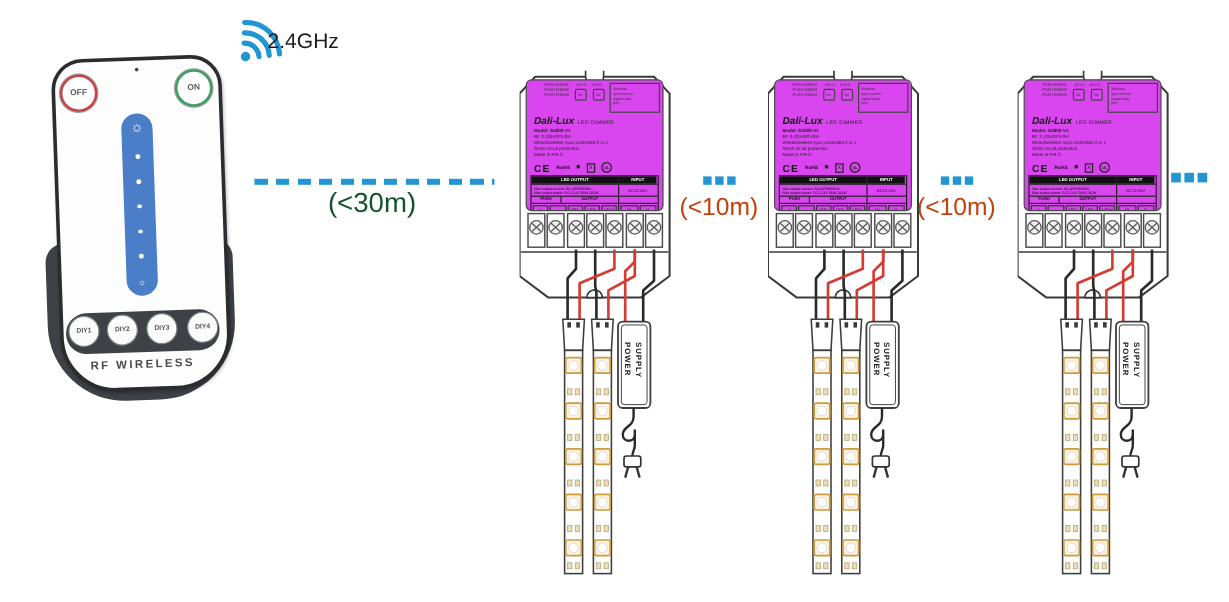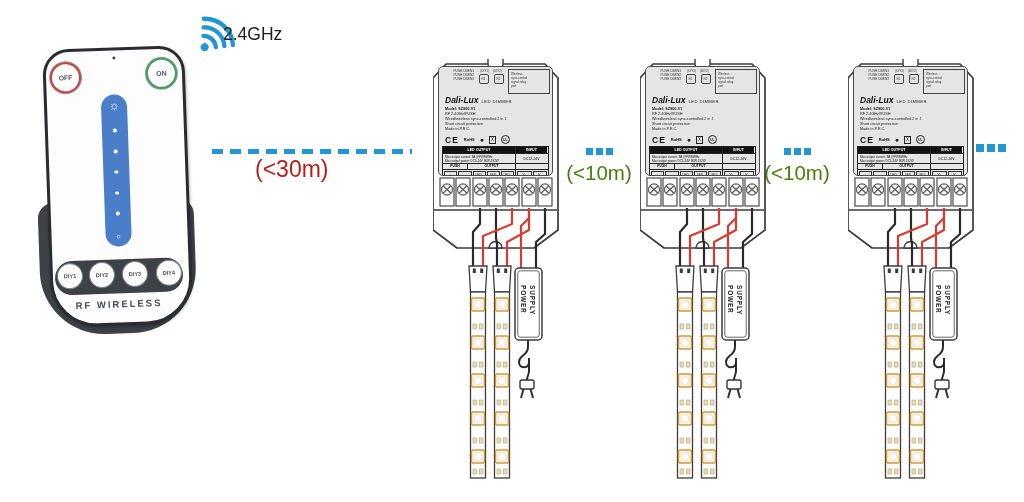--- a/index.html
+++ b/index.html
@@ -29,34 +29,34 @@
   .diy{position:absolute;top:221px;width:24px;height:24px;border-radius:50%;background:#fbfbfb;
        border:1.5px solid #7e8287;display:flex;align-items:center;justify-content:center;
        font-size:5.6px;font-weight:bold;color:#54575b;}
   .rf-label{position:absolute;left:20px;top:258px;width:130px;text-align:center;font-size:9.5px;
        font-weight:bold;letter-spacing:2px;color:#474a4f;}
 
   
   .freq{position:absolute;left:223px;top:24px;font-size:17.5px;color:#1d1d1d;}
   .dash-line{position:absolute;left:212px;top:149px;width:200px;height:5px;
        background:repeating-linear-gradient(90deg,#2196d3 0 11px,transparent 11px 18px);}
-  .range30{position:absolute;left:255px;top:156px;width:110px;
-       font-size:23px;color:#b91c1c;}
+  .range30{position:absolute;left:255px;top:156px;width:110px;text-align:center;
+       font-size:23px;color:#14532d;}
   .gap{position:absolute;top:141px;width:74px;text-align:center;}
   .dots{display:inline-flex;gap:3px;}
   .dots i{display:block;width:7px;height:7px;background:#2196d3;}
-  .gap .lbl{display:block;font-size:20.5px;color:#4d7c0f;margin-top:2px;}
+  .gap .lbl{display:block;font-size:20.5px;color:#c2410c;margin-top:2px;}
   .ellipsis{position:absolute;left:976px;top:144px;}
   .ellipsis i{width:8px;height:8px;}
 
   
   .unit{position:absolute;top:58px;width:134px;height:430px;}
   .unit svg{display:block;}
   .panel{position:absolute;left:5px;top:8px;width:115px;height:110px;border:1.2px solid #4a4a4a;
-          border-radius:5px;background:#e5e5e5;overflow:hidden;box-sizing:border-box;color:#1a1a1a;}
+          border-radius:5px;background:#d946ef;overflow:hidden;box-sizing:border-box;color:#1a1a1a;}
   .p-row1{display:flex;gap:2px;padding:2px 2px 0 2px;height:27px;box-sizing:border-box;}
   .p-left{width:33px;font-size:3.2px;line-height:4.2px;text-align:right;color:#333;}
   .p-ports{width:30px;text-align:center;}
   .p-portcaps{display:flex;justify-content:center;gap:4px;font-size:3px;line-height:4px;color:#333;}
   .p-portboxes{display:flex;justify-content:center;gap:5px;margin-top:1px;}
   .p-portbox{width:10px;height:10px;border:0.9px solid #444;border-radius:2px;display:flex;
           align-items:center;justify-content:center;font-size:3px;color:#333;box-sizing:border-box;}
   .p-infobox{flex:1;border:0.8px solid #444;font-size:3px;line-height:4px;padding:1.5px 2px;
           color:#333;box-sizing:border-box;}
   .p-logo{display:flex;align-items:baseline;gap:3px;padding:1px 6px 0 6px;height:11px;}

